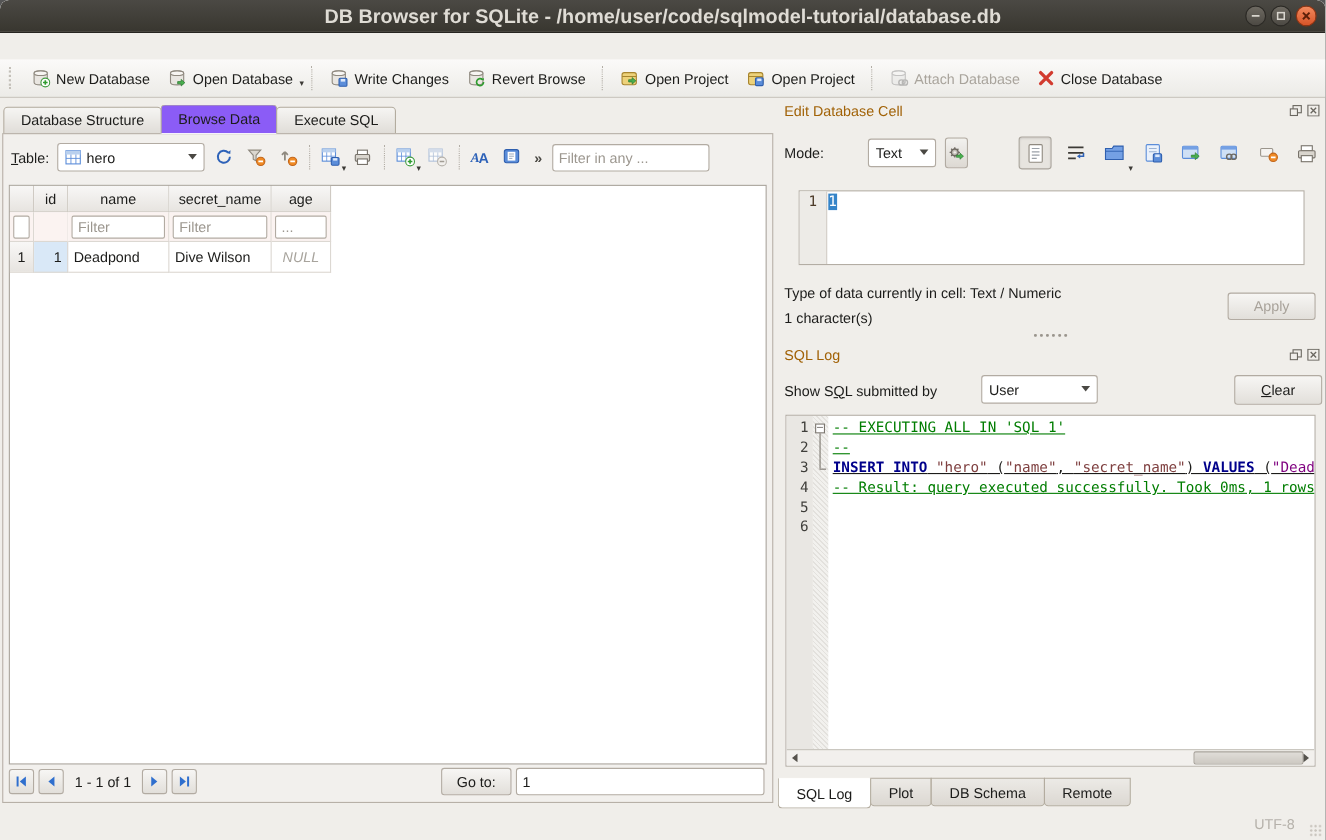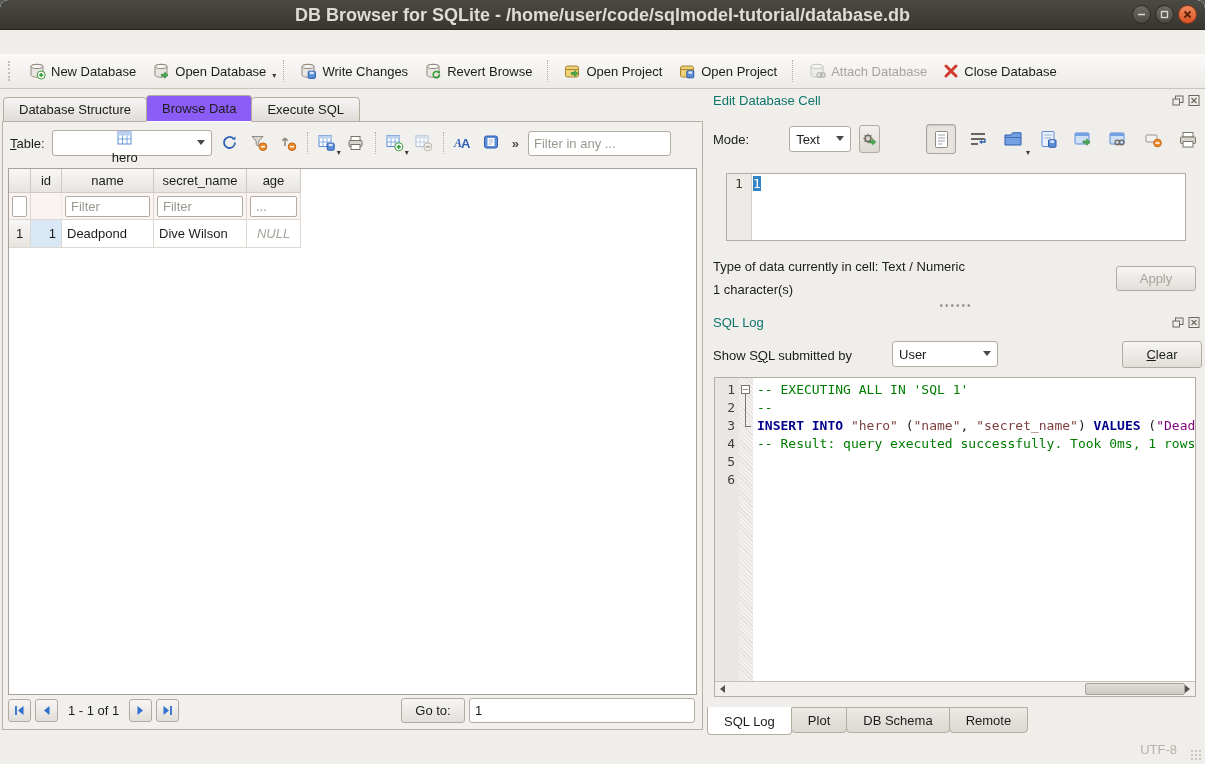--- a/index.html
+++ b/index.html
@@ -86,21 +86,21 @@
   .btn { border:1px solid #b2aba2; border-radius:3px; background:linear-gradient(#f7f6f4,#e2dfda);
          display:flex; align-items:center; justify-content:center; height:25px; }
   .btn.disabled { color:#a8a29a; }
   .range-label { margin:0 6px; }
   .nav-space { flex:1; }
   .goto-btn { width:64px; height:25px; }
   .goto-input { width:226px; height:25px; }
 
   
   .dock { position:absolute; left:707px; top:89px; width:498px; height:648px; }
-  .dock-title { position:absolute; left:6px; font-size:13px; color:#0f766e; }
+  .dock-title { position:absolute; left:6px; font-size:13px; color:#a16207; }
   .dock-btns { position:absolute; right:5px; display:flex; gap:3px; }
   .dbtn { width:13px; height:12px; display:flex; align-items:center; justify-content:center; }
 
   .mode-row { position:absolute; left:6px; top:35px; display:flex; align-items:center; gap:8px; width:488px; }
   .mode-combo { width:76px;margin-left:32px; }
   .sq-btn { width:30px; height:28px; border:1px solid #b2aba2; border-radius:3px;
             background:linear-gradient(#f2f1ee,#ddd9d3); display:flex; align-items:center; justify-content:center; }
   .cellbar { display:flex; align-items:center; gap:9px; margin-left:38px; }
   .cicon { width:26px; height:26px; display:flex; align-items:center; justify-content:center; position:relative; }
   .cicon.pressed { border:1px solid #a9a49c; border-radius:3px; background:#e7e4df;
@@ -134,21 +134,21 @@
   .lg-nums div { height:18px; line-height:18px; }
   .lg-fold { width:14px; background:repeating-linear-gradient(45deg,#e3e1dd 0 1px,#f2f1ee 1px 3px);
              padding-top:3px; }
   .lg-fold .fl { height:18px; position:relative; }
   .foldbox { position:absolute; left:2px; top:4px; width:9px; height:9px; background:#fff;
              border:1px solid #7b766e; color:#4c4843; font-size:9px; line-height:7px; text-align:center; }
   .fold-v { position:absolute; left:6px; top:0; bottom:0; border-left:1px solid #7b766e; }
   .fold-v.half-top { bottom:9px; }
   .fold-h { position:absolute; left:6px; top:9px; width:6px; border-top:1px solid #7b766e; }
   .lg-code { flex:1; padding:3px 0 0 4px; overflow:hidden; }
-  .code-line { height:18px; line-height:18px; white-space:pre; }
+  .code-line { height:18px; line-height:18px; white-space:pre;text-decoration:underline; }
   .tok-c { color:#007d00; }
   .tok-k { color:#00008b; font-weight:bold; }
   .tok-i { color:#7f4040; }
   .tok-s { color:#7f007f; }
 
   .hscroll { position:absolute; left:0; right:0; bottom:0; height:15px; background:#f2f0ed;
              border-top:1px solid #c6c2bb; }
   .hs-arrow { position:absolute; top:0; width:15px; height:14px; display:flex; align-items:center; justify-content:center; }
   .hs-arrow.left { left:0; } .hs-arrow.right { right:0; }
   .hs-thumb { position:absolute; top:1px; height:12px; left:77%; width:21%;
@@ -307,21 +307,21 @@
         </div>
       <div class="tab">
           <span>Execute SQL</span>
         </div>
     </div>
 
     <div class="frame">
 
       <div class="browse-bar">
         <span class="u1">Table:</span>
-        <div class="combo" style="width:160px;flex-direction:column;">
+        <div class="combo" style="width:134px;">
           <span>
               <svg width="15" height="14">
                 <rect x="1" y="1" width="13" height="12" fill="#fff" stroke="#5b8dd9"></rect>
                 <rect x="1" y="1" width="13" height="3.5" fill="#b9d0ee"></rect>
                 <path d="M1 8h13M5.5 4.5v8.5M10 4.5v8.5" stroke="#5b8dd9" stroke-width=".8"></path>
               </svg>
             </span>
           <span>hero</span>
           <span class="caret"></span>
         </div>

